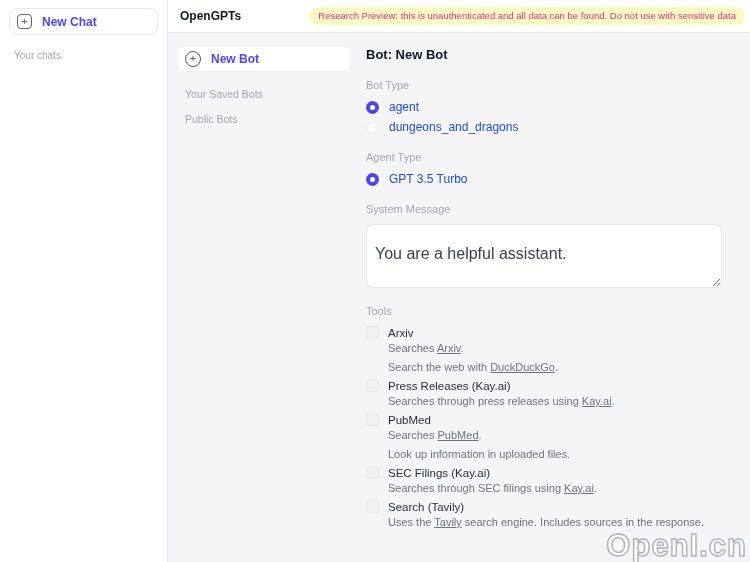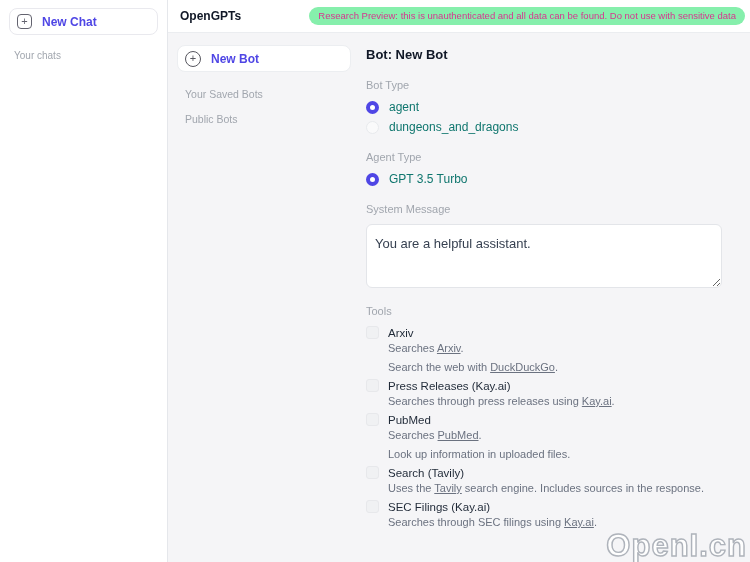--- a/index.html
+++ b/index.html
@@ -14,21 +14,21 @@
   .plus-square { width:15px; height:15px; border:1.3px solid #63636f; border-radius:4px;
     display:flex; align-items:center; justify-content:center; font-size:11px; line-height:1; color:#63636f; flex-shrink:0; }
   .new-chat-label { color:#4f46e5; font-weight:700; font-size:12px; }
   .your-chats { margin-top:15px; padding-left:5px; font-size:10px; color:#a1a6ae; }
 
   
   .right { flex:1; display:flex; flex-direction:column; min-width:0; }
   .header { height:33px; flex-shrink:0; background:#fff; border-bottom:1px solid #ebedf0;
     display:flex; align-items:center; justify-content:space-between; padding:0 5px 0 12px; }
   .header-title { font-size:12px; font-weight:700; color:#111827; }
-  .banner { background:#86efac; color:#d6368f; font-size:9.5px; line-height:1;
+  .banner { background:#fef9c3; color:#d6368f; font-size:9.5px; line-height:1;
     padding:4px 9px 5px; border-radius:10px; white-space:nowrap; }
 
   .content { flex:1; display:flex; background:#f5f5f7; overflow:hidden; }
 
   
   .bot-sidebar { width:192px; flex-shrink:0; padding:12px 9px; }
   .new-bot-btn { display:flex; align-items:center; gap:10px; width:100%; height:27px;
     background:#fff; border:1px solid #eceef1; border-radius:8px; padding:0 7px; cursor:pointer; }
   .plus-circle { width:16px; height:16px; border:1.3px solid #57575f; border-radius:50%;
     display:flex; align-items:center; justify-content:center; font-size:11px; line-height:1; color:#57575f; flex-shrink:0; }
@@ -37,24 +37,24 @@
   .bot-link + .bot-link { margin-top:13px; }
 
   
   .main { flex:1; min-width:0; padding:14px 28px 0 6px; overflow:hidden; }
   .page-title { font-size:13px; font-weight:700; color:#111827; }
   .section-label { font-size:11px; color:#a1a6ae; margin-top:17px; margin-bottom:9px; }
   .radio-row { display:flex; align-items:center; gap:10px; margin-bottom:6px; cursor:pointer; }
   .radio { width:13px; height:13px; border-radius:50%; flex-shrink:0; }
   .radio.selected { background:#fff; border:4px solid #4f46e5; }
   .radio.unselected { background:#fafafb; border:1px solid #e8eaed; }
-  .radio-label { font-size:12px; color:#0f766e; }
+  .radio-label { font-size:12px; color:#1d4ed8; }
 
   .system-textarea { display:block; width:100%; height:64px; background:#fff;
-    border:1px solid #e3e5e9; border-radius:6px; padding:11px 8px; font-size:13px; color:#374151;
+    border:1px solid #e3e5e9; border-radius:6px; padding:20px 8px; font-size:16px; color:#374151;
     font-family:"Liberation Sans", sans-serif; resize:both; outline:none; }
 
   .tool-item { margin-bottom:5px; }
   .tool-head { display:flex; align-items:center; gap:9px; cursor:pointer; }
   .checkbox { width:13px; height:13px; border-radius:3px; background:#f0f1f3; border:1px solid #e7e8eb; flex-shrink:0; }
   .tool-name { font-size:11.5px; color:#1f2937; }
   .tool-desc { margin:2px 0 0 22px; font-size:11px; color:#6b7280; line-height:14px; }
   .tool-desc .link { color:#6b7280; text-decoration:underline; cursor:pointer; }
 
   
@@ -160,34 +160,34 @@
 
   <div class="tool-item">
     <div class="tool-desc">
       <span class="pre">Look up information in uploaded files.</span><span class="suf"></span>
     </div>
   </div>
 
   <div class="tool-item">
     <label class="tool-head">
       <span class="checkbox"></span>
-      <span class="tool-name">Search (Tavily)</span>
+      <span class="tool-name">SEC Filings (Kay.ai)</span>
     </label>
     <div class="tool-desc">
-      <span class="pre">Uses the </span><span class="link">Tavily</span><span class="suf"> search engine. Includes sources in the response.</span>
+      <span class="pre">Searches through SEC filings using </span><span class="link">Kay.ai</span><span class="suf">.</span>
     </div>
   </div>
 
   <div class="tool-item">
     <label class="tool-head">
       <span class="checkbox"></span>
-      <span class="tool-name">SEC Filings (Kay.ai)</span>
+      <span class="tool-name">Search (Tavily)</span>
     </label>
     <div class="tool-desc">
-      <span class="pre">Searches through SEC filings using </span><span class="link">Kay.ai</span><span class="suf">.</span>
+      <span class="pre">Uses the </span><span class="link">Tavily</span><span class="suf"> search engine. Includes sources in the response.</span>
     </div>
   </div>
 
 </div>
       </div>
 
     </div>
   </div>
 
   <div class="watermark">OpenI.cn</div>

